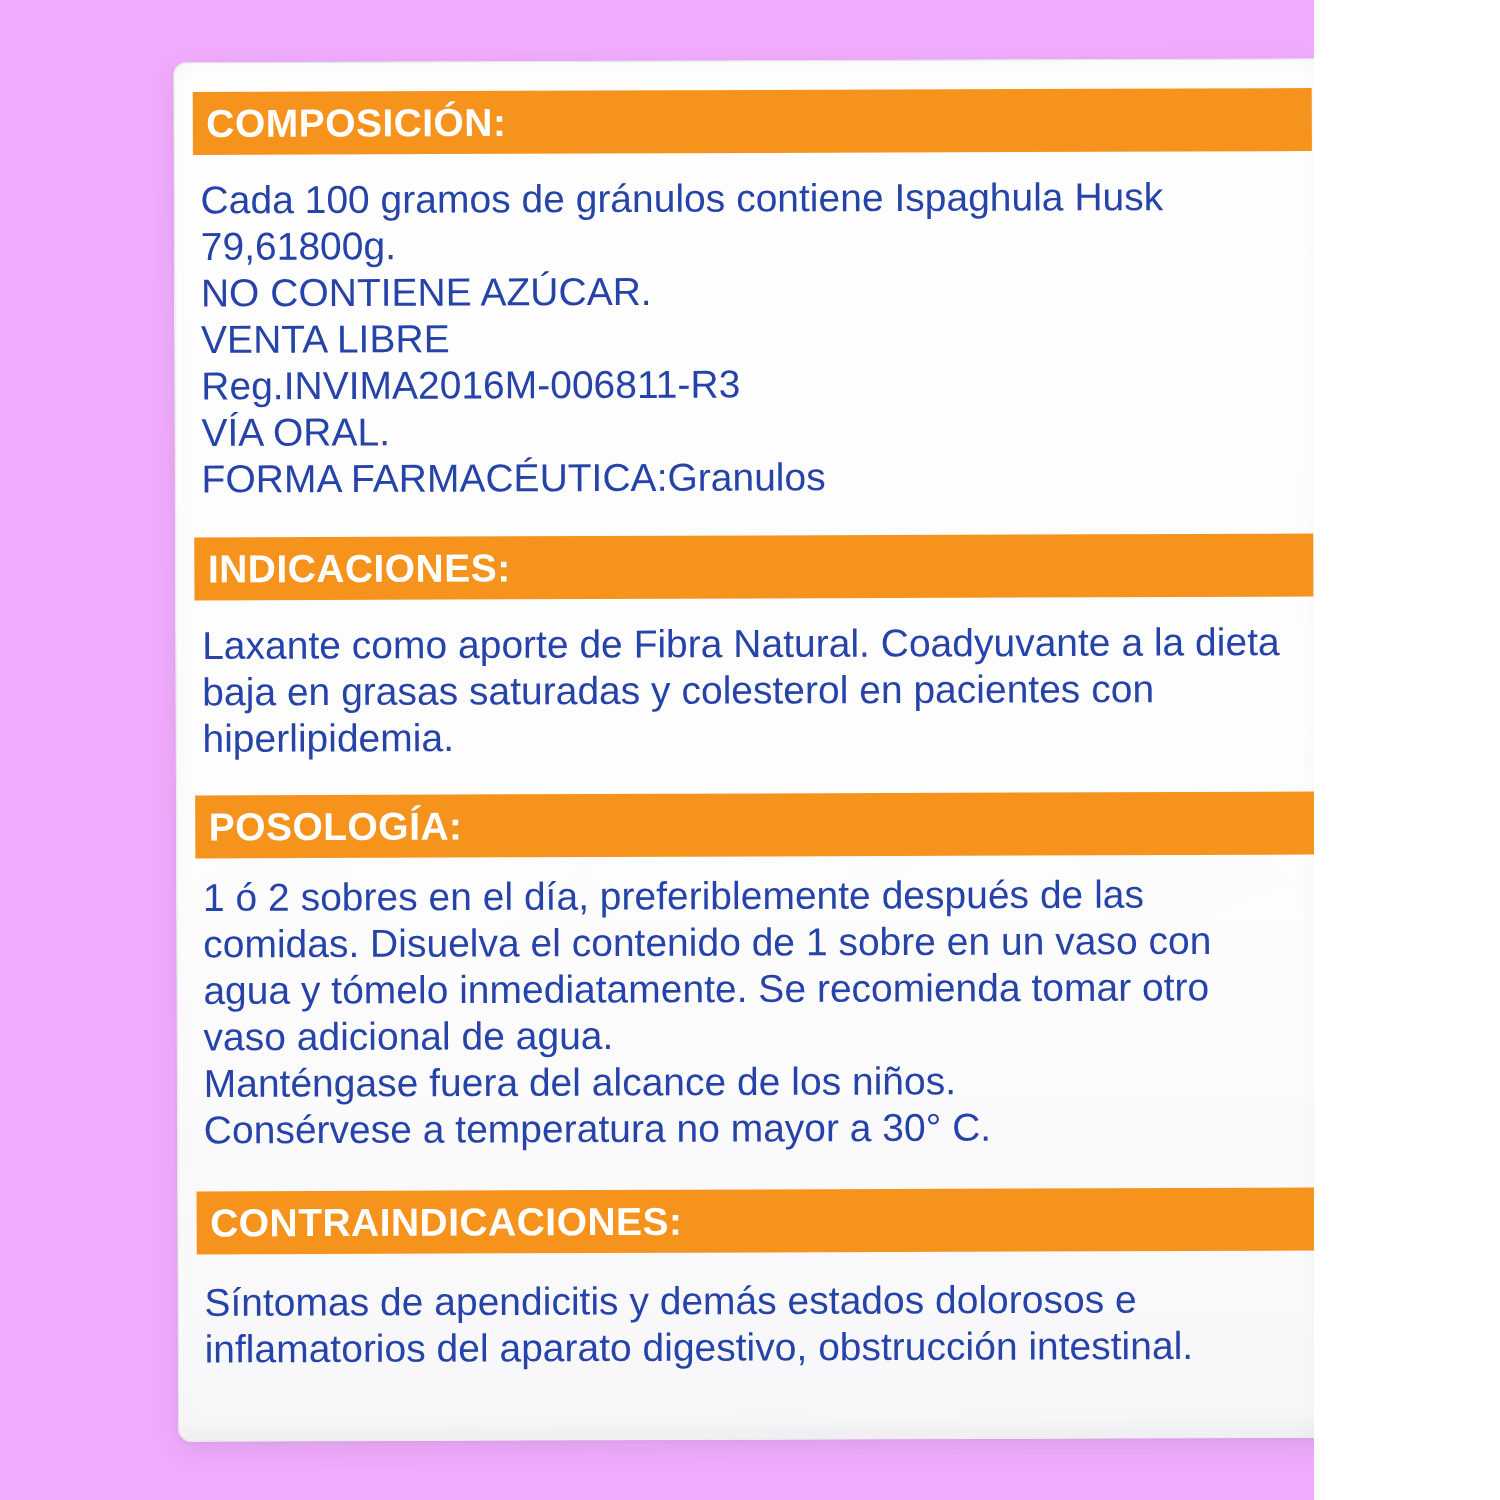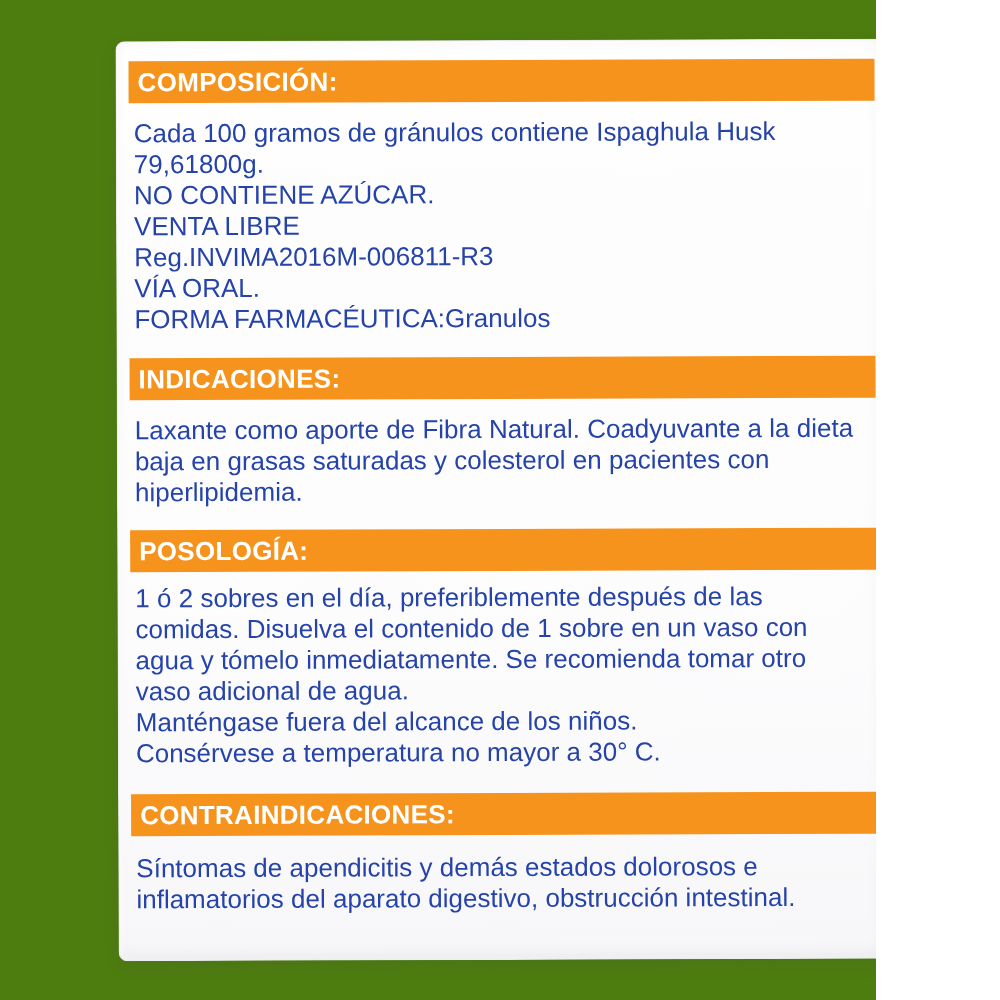--- a/index.html
+++ b/index.html
@@ -5,21 +5,21 @@
   html, body {
     margin: 0;
     padding: 0;
     background: #ffffff;
     font-family: "Liberation Sans", sans-serif;
   }
   .stage {
     position: relative;
     width: 876px;
     height: 1000px;
-    background: #4d7c0f;
+    background: #f0abfc;
     overflow: hidden;
   }
   
   .box {
     position: absolute;
     left: 117px;
     top: 40px;
     width: 768px;
     height: 918px;
     background: linear-gradient(180deg, #fefefe 0%, #fcfcfd 65%, #f7f7f9 100%);

